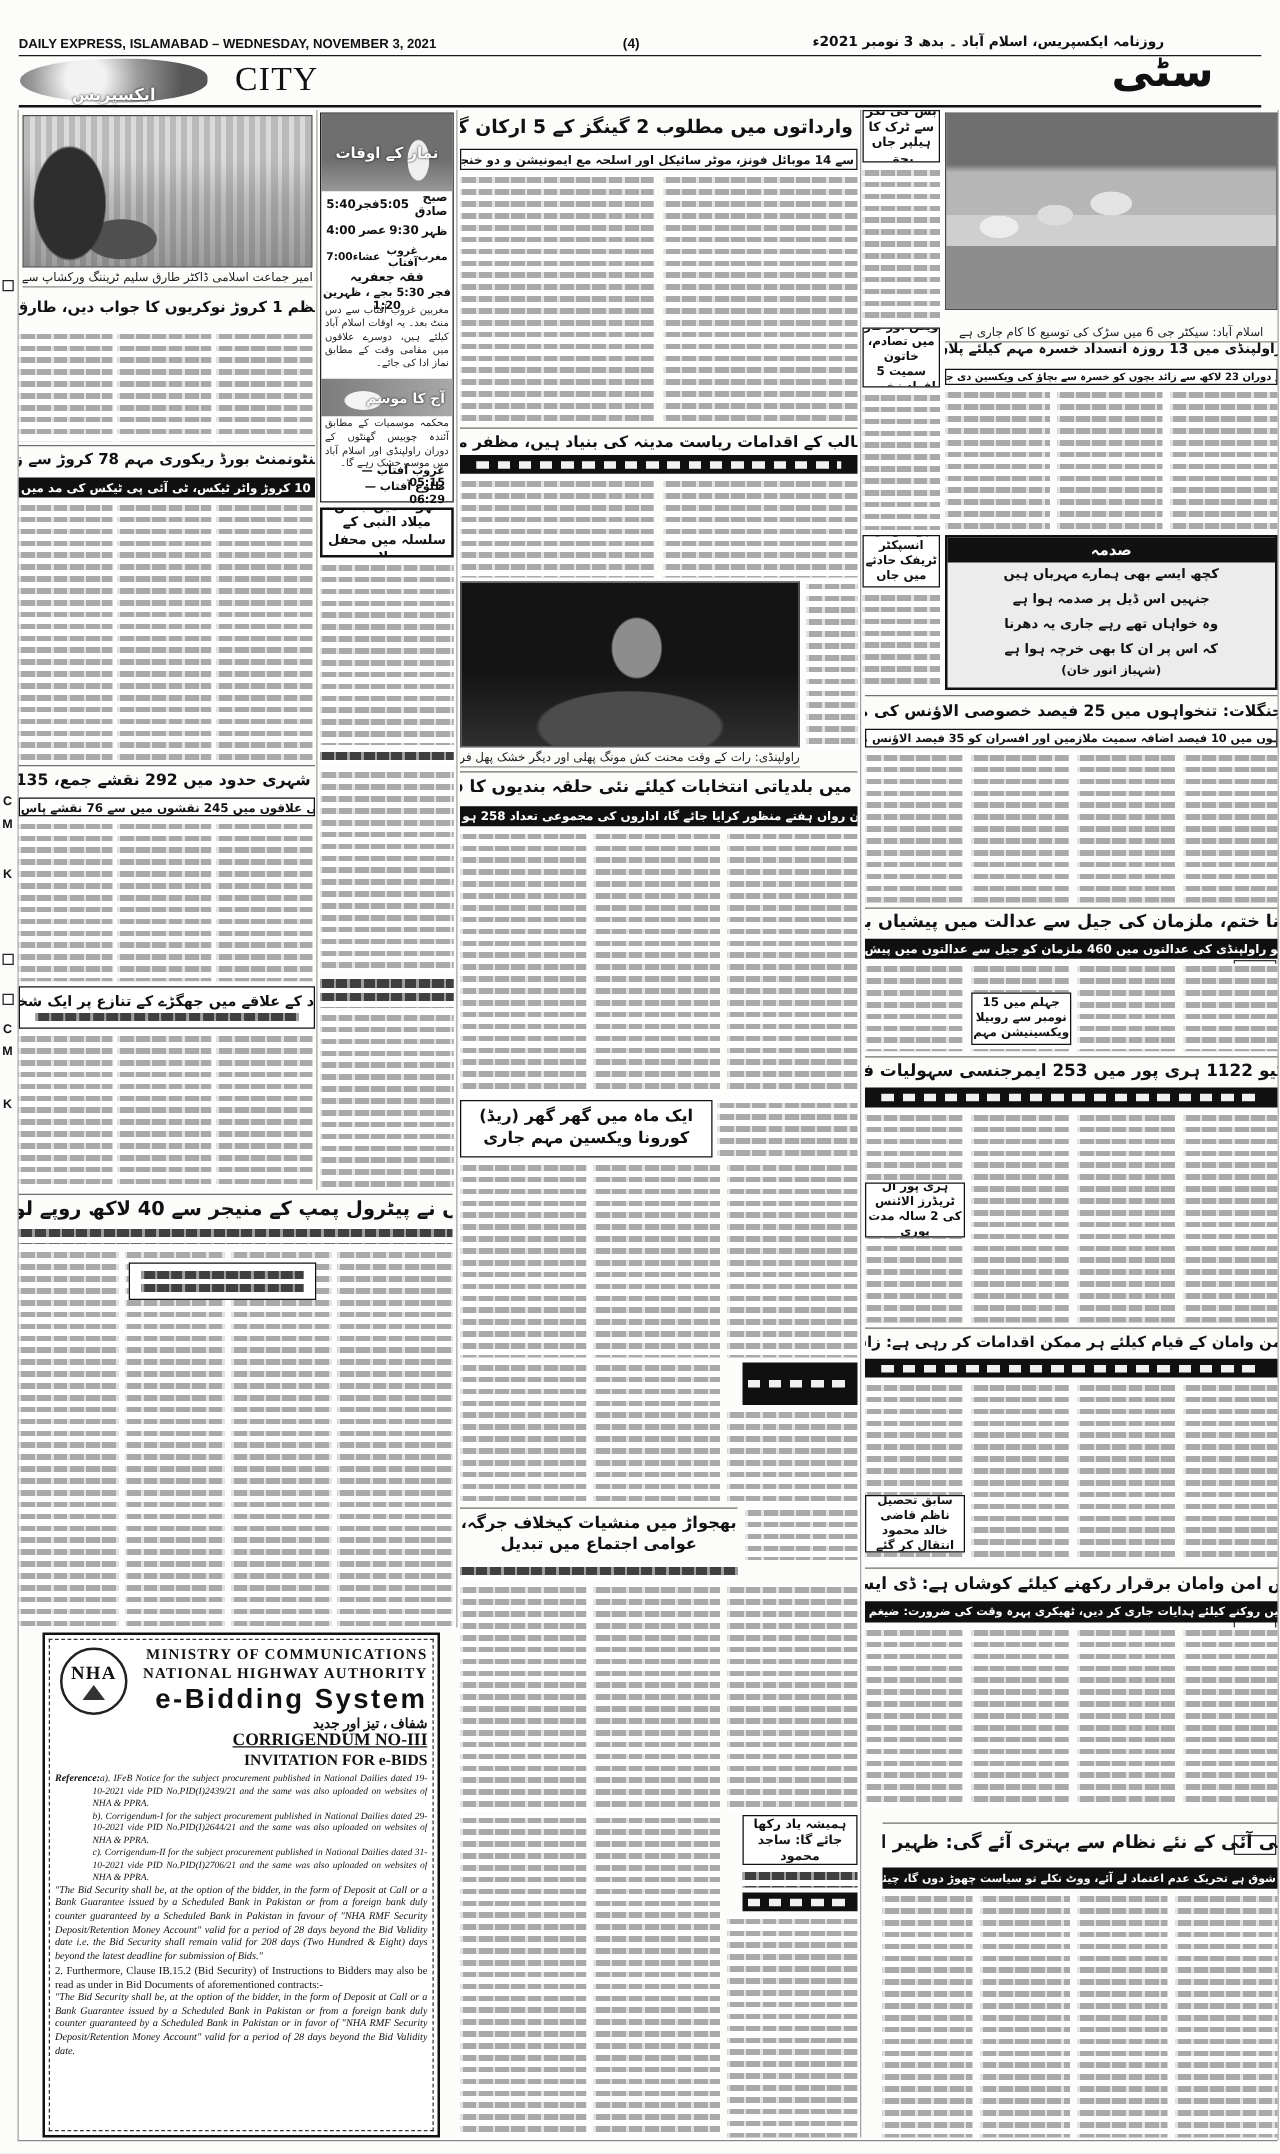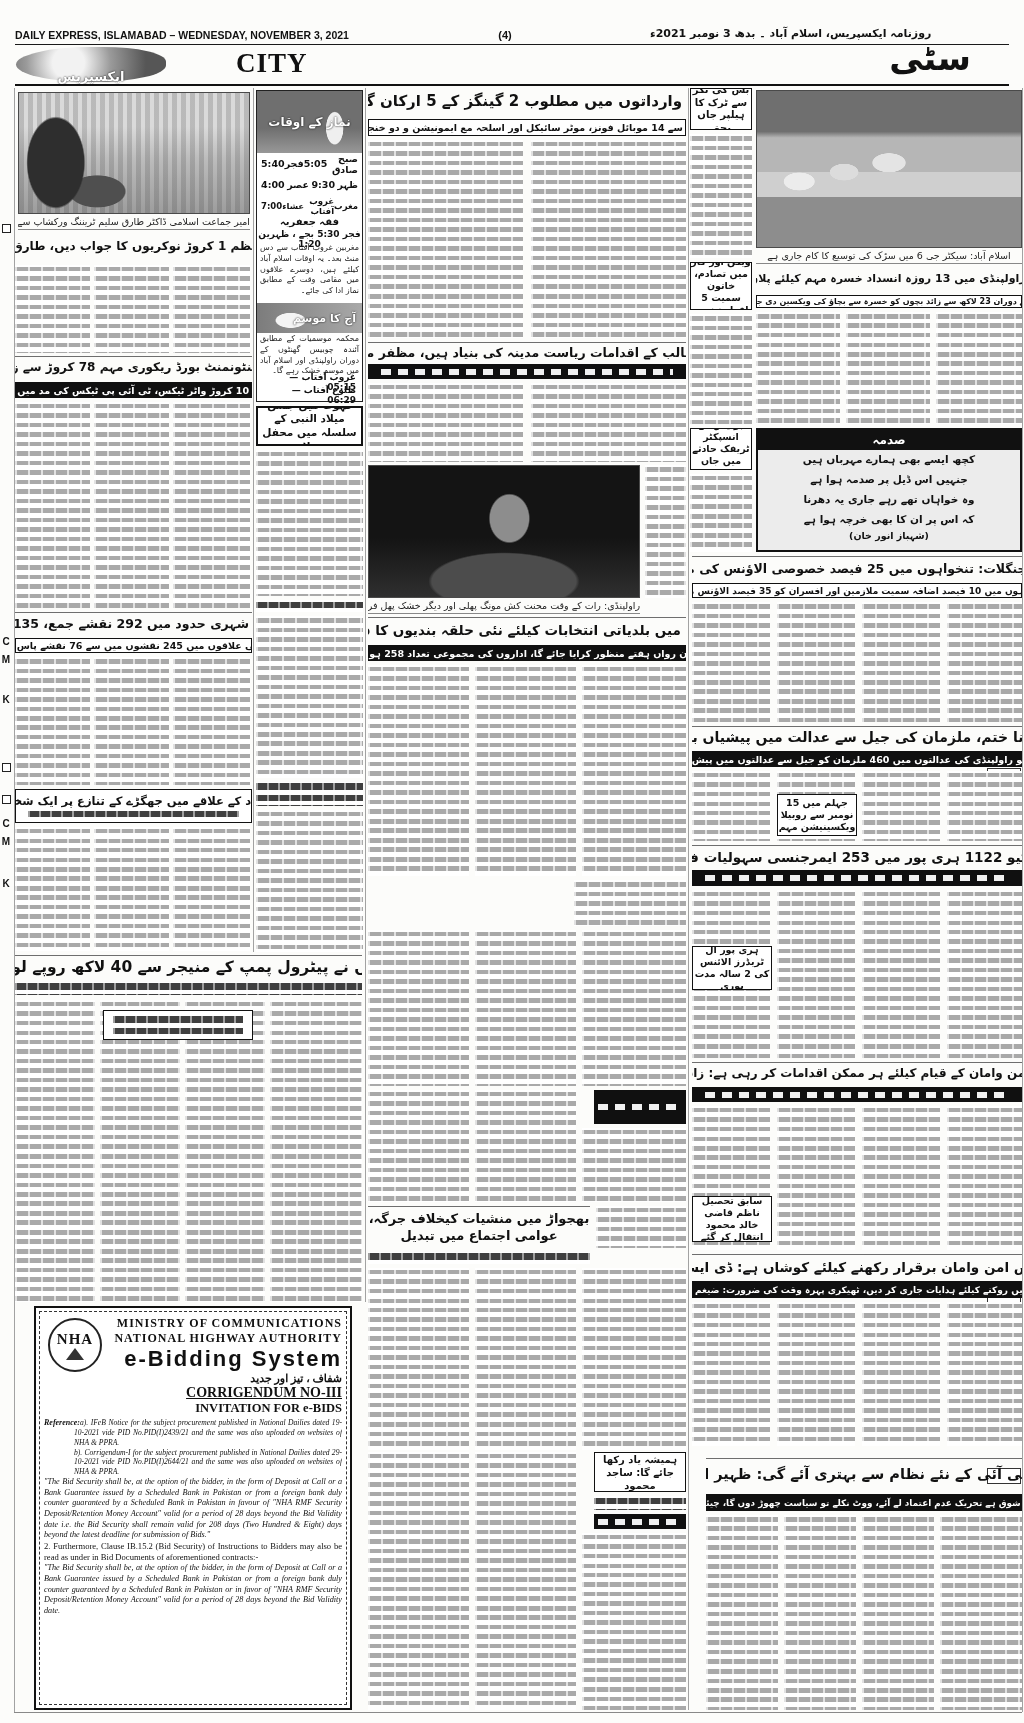--- a/index.html
+++ b/index.html
@@ -81,21 +81,21 @@
   <div class="abs en" style="left:480px;top:29px;width:50px;height:14px;font-weight:700;font-size:11px;text-align:center;">(4)</div>
   <div class="abs ur" style="left:650px;top:27px;width:360px;height:16px;font-size:11px;font-weight:700;text-align:left;">روزنامہ ایکسپریس، اسلام آباد ۔ بدھ 3 نومبر 2021ء</div>
   <div class="abs" style="left:15px;top:44px;width:994px;height:0;border-top:1.6px solid #1a1a1a;"></div>
 
   <div class="abs" style="left:16px;top:47px;width:150px;height:35px;border-radius:50% 42% 48% 50%;
               background:radial-gradient(circle at 35% 45%,#f2f2f2 0 16%,#9b9b9b 42%,#565656 78%);
               display:flex;align-items:center;justify-content:center;">
     <span class="ur" style="color:#fff;font-weight:700;font-size:13px;text-shadow:0 0 2px #000;margin-top:23px;">ایکسپریس</span>
   </div>
   <div class="abs en" style="left:188px;top:48px;width:120px;height:32px;font-family:'Liberation Serif',serif;
-              font-weight:700;font-size:27px;letter-spacing:1px;margin-left:48px;">CITY</div>
+              font-weight:400;font-size:27px;letter-spacing:1px;">CITY</div>
   <div class="abs ur" style="left:850px;top:38px;width:160px;height:44px;font-weight:700;font-size:34px;text-align:center;">سٹی</div>
   <div class="abs" style="left:15px;top:84px;width:994px;height:0;border-top:2.2px solid #111;"></div>
 
   <div class="abs sq" style="left:2px;top:224px;"></div>
   <div class="abs mark" style="left:0;top:636px;">C</div>
   <div class="abs mark" style="left:0;top:654px;">M</div>
   <div class="abs mark" style="left:0;top:694px;">K</div>
   <div class="abs sq" style="left:2px;top:763px;"></div>
   <div class="abs sq" style="left:2px;top:795px;"></div>
   <div class="abs mark" style="left:0;top:818px;">C</div>
@@ -209,20 +209,23 @@
   <div class="abs photo ph-vendor" style="left:368px;top:465px;width:272px;height:133px;"></div>
   <div class="abs fill" style="left:645px;top:465px;width:41px;height:133px;"></div>
   <div class="abs cap" style="left:368px;top:600px;width:272px;height:14px;">راولپنڈی: رات کے وقت محنت کش مونگ پھلی اور دیگر خشک پھل فروخت کر رہا ہے</div>
 
   <div class="abs hl rt" style="left:368px;top:617px;width:318px;height:25px;font-size:13.5px;">پنجاب میں بلدیاتی انتخابات کیلئے نئی حلقہ بندیوں کا فیصلہ</div>
   <div class="abs sub-inv" style="left:368px;top:645px;width:318px;height:16px;font-size:9.5px;">نیا قانون رواں ہفتے منظور کرایا جائے گا، اداروں کی مجموعی تعداد 258 ہو جائیگی</div>
   <div class="abs fill" style="left:368px;top:665px;width:101px;height:211px;"></div>
   <div class="abs fill" style="left:475px;top:665px;width:101px;height:211px;"></div>
   <div class="abs fill" style="left:582px;top:665px;width:104px;height:211px;"></div>
 
+  <div class="abs boxed" style="left:368px;top:880px;width:202px;height:46px;">
+    <span class="ur" style="font-size:13px;font-weight:700;line-height:1.3;">ایک ماہ میں گھر گھر (ریڈ) کورونا ویکسین مہم جاری</span>
+  </div>
   <div class="abs fill" style="left:574px;top:880px;width:112px;height:46px;"></div>
   <div class="abs fill" style="left:368px;top:930px;width:101px;height:156px;"></div>
   <div class="abs fill" style="left:475px;top:930px;width:101px;height:156px;"></div>
   <div class="abs fill" style="left:582px;top:930px;width:104px;height:156px;"></div>
 
   <div class="abs sub-inv" style="left:594px;top:1090px;width:92px;height:34px;">
       <div class="dash"></div>
     </div>
   <div class="abs fill" style="left:368px;top:1090px;width:101px;height:112px;"></div>
   <div class="abs fill" style="left:475px;top:1090px;width:101px;height:112px;"></div>
@@ -253,21 +256,21 @@
   <div class="abs boxed" style="left:690px;top:262px;width:62px;height:48px;border-width:1px;">
     <span class="ur" style="font-size:9.5px;font-weight:700;line-height:1.25;">ویگن اور کار میں تصادم، خاتون سمیت 5 افراد زخمی</span>
   </div>
   <div class="abs fill" style="left:690px;top:314px;width:62px;height:110px;"></div>
   <div class="abs boxed" style="left:690px;top:428px;width:62px;height:42px;">
     <span class="ur" style="font-size:9.5px;font-weight:700;line-height:1.25;">پولیس کے انسپکٹر ٹریفک حادثے میں جاں بحق</span>
   </div>
   <div class="abs fill" style="left:690px;top:474px;width:62px;height:78px;"></div>
 
   <div class="abs photo ph-road" style="left:756px;top:90px;width:266px;height:158px;"></div>
-  <div class="abs cap" style="left:756px;top:250px;width:266px;height:14px;">اسلام آباد: سیکٹر جی 6 میں سڑک کی توسیع کا کام جاری ہے</div>
+  <div class="abs cap" style="left:756px;top:260px;width:266px;height:14px;">اسلام آباد: سیکٹر جی 6 میں سڑک کی توسیع کا کام جاری ہے</div>
   <div class="abs hl" style="left:756px;top:266px;width:266px;height:26px;font-size:11px;">ضلع راولپنڈی میں 13 روزہ انسداد خسرہ مہم کیلئے پلان تیار</div>
   <div class="abs sub-box" style="left:756px;top:295px;width:266px;height:13px;font-size:8px;">مہم کے دوران 23 لاکھ سے زائد بچوں کو خسرہ سے بچاؤ کی ویکسین دی جائے گی</div>
   <div class="abs fill" style="left:756px;top:312px;width:84px;height:112px;"></div>
   <div class="abs fill" style="left:846px;top:312px;width:84px;height:112px;"></div>
   <div class="abs fill" style="left:936px;top:312px;width:86px;height:112px;"></div>
 
   <div class="abs" style="left:756px;top:428px;width:266px;height:124px;border:2px solid #111;background:#ececec;">
     <div style="background:#111;color:#fff;height:20px;display:flex;align-items:center;justify-content:center;">
       <span class="ur" style="font-weight:700;font-size:12px;">صدمہ</span>
     </div>
@@ -343,20 +346,21 @@
       <div class="ad-c" style="font-weight:700;font-size:12px;letter-spacing:1px;">MINISTRY OF COMMUNICATIONS</div>
       <div class="ad-c" style="font-weight:700;font-size:12px;letter-spacing:1px;">NATIONAL HIGHWAY AUTHORITY</div>
       <div class="ad-c en" style="font-weight:700;font-size:22px;letter-spacing:2px;">e-Bidding System</div>
       <div class="ad-c ur" style="font-weight:700;font-size:11px;">شفاف ، تیز اور جدید</div>
       <div class="ad-c" style="font-weight:700;font-size:14px;text-decoration:underline;">CORRIGENDUM NO-III</div>
       <div class="ad-c" style="font-weight:700;font-size:12.5px;">INVITATION FOR e-BIDS</div>
       <div style="margin-top:2px;">
         <span style="font-weight:700;font-style:italic;font-size:8px;float:left;">Reference:</span>
         <div class="ad-ref">a). IFeB Notice for the subject procurement published in National Dailies dated 19-10-2021 vide PID No.PID(I)2439/21 and the same was also uploaded on websites of NHA &amp; PPRA.</div>
         <div class="ad-ref">b). Corrigendum-I for the subject procurement published in National Dailies dated 29-10-2021 vide PID No.PID(I)2644/21 and the same was also uploaded on websites of NHA &amp; PPRA.</div>
+        <div class="ad-ref">c). Corrigendum-II for the subject procurement published in National Dailies dated 31-10-2021 vide PID No.PID(I)2706/21 and the same was also uploaded on websites of NHA &amp; PPRA.</div>
       </div>
       <div class="ad-q">"The Bid Security shall be, at the option of the bidder, in the form of Deposit at Call or a Bank Guarantee issued by a Scheduled Bank in Pakistan or from a foreign bank duly counter guaranteed by a Scheduled Bank in Pakistan in favour of "NHA RMF Security Deposit/Retention Money Account" valid for a period of 28 days beyond the Bid Validity date i.e. the Bid Security shall remain valid for 208 days (Two Hundred &amp; Eight) days beyond the latest deadline for submission of Bids."</div>
       <div class="ad-p">2. Furthermore, Clause IB.15.2 (Bid Security) of Instructions to Bidders may also be read as under in Bid Documents of aforementioned contracts:-</div>
       <div class="ad-q">"The Bid Security shall be, at the option of the bidder, in the form of Deposit at Call or a Bank Guarantee issued by a Scheduled Bank in Pakistan or from a foreign bank duly counter guaranteed by a Scheduled Bank in Pakistan or in favor of "NHA RMF Security Deposit/Retention Money Account" valid for a period of 28 days beyond the Bid Validity date.</div>
 
     </div>
   </div>
 
 </div>
 

